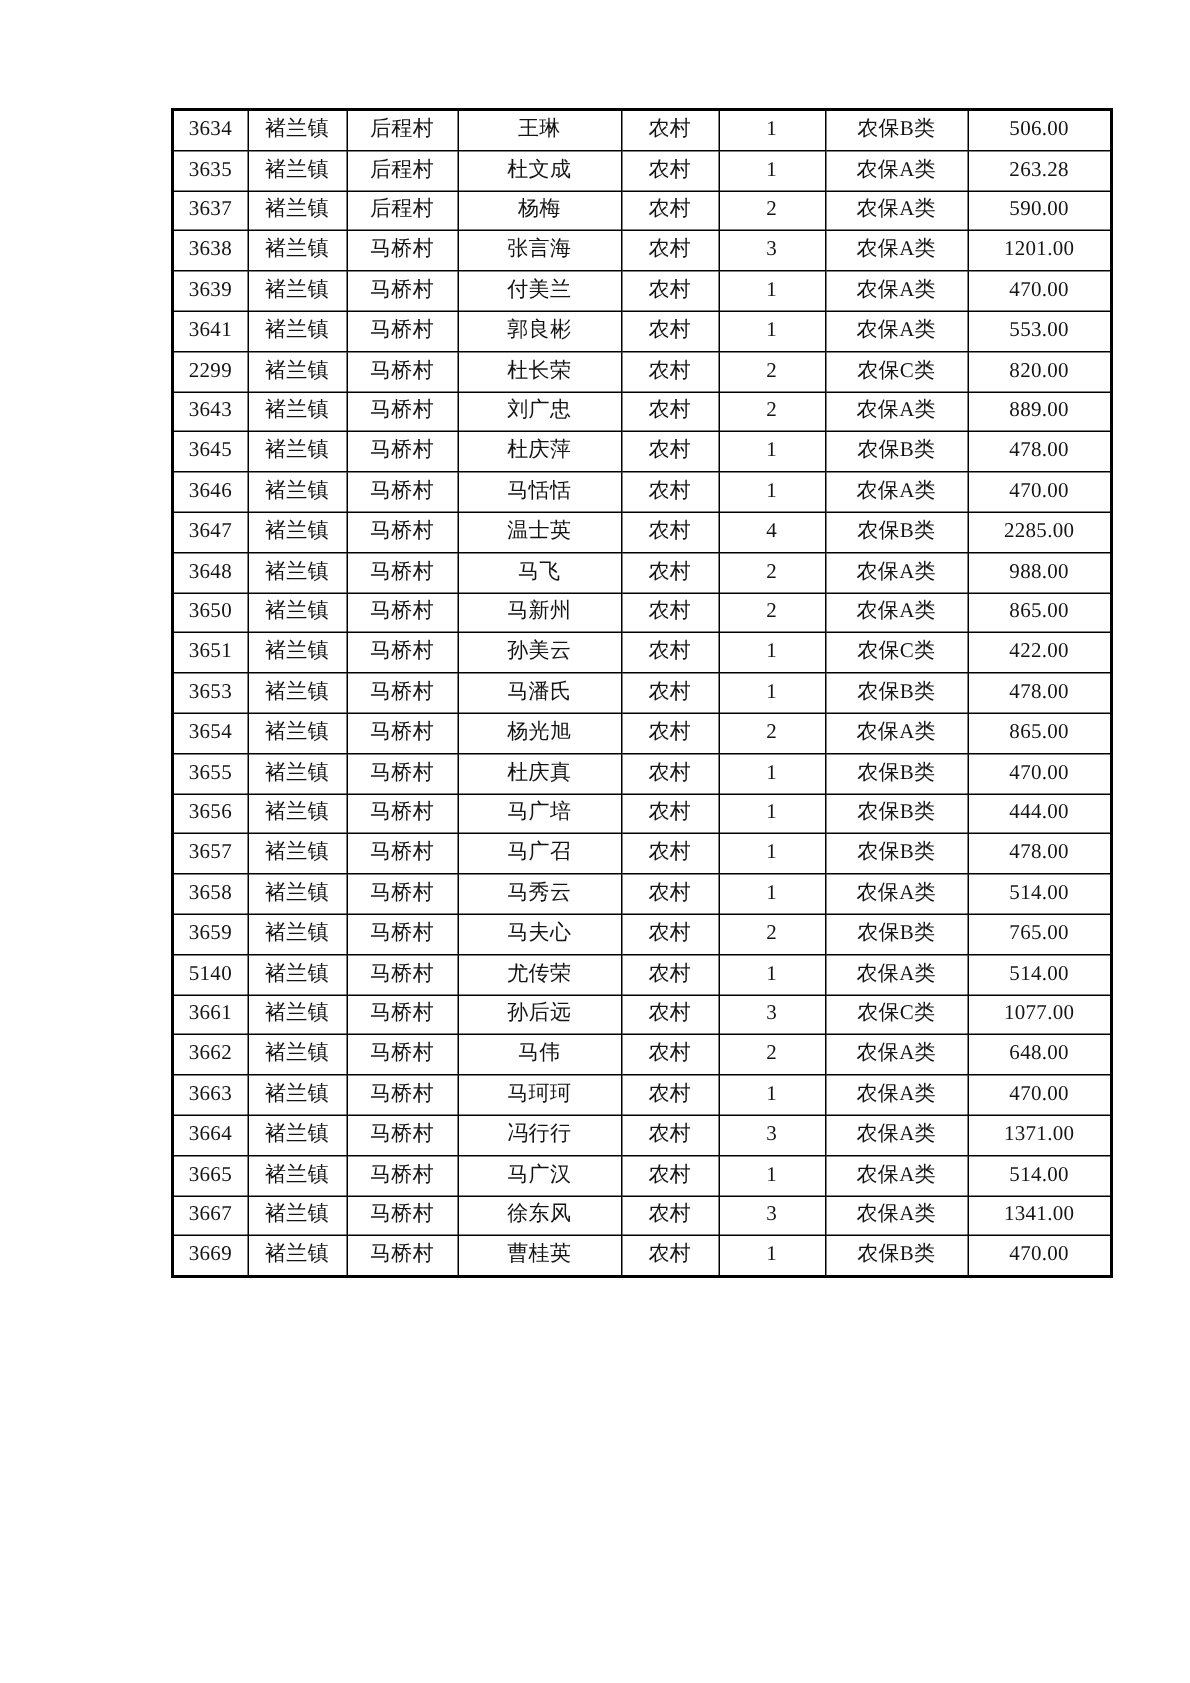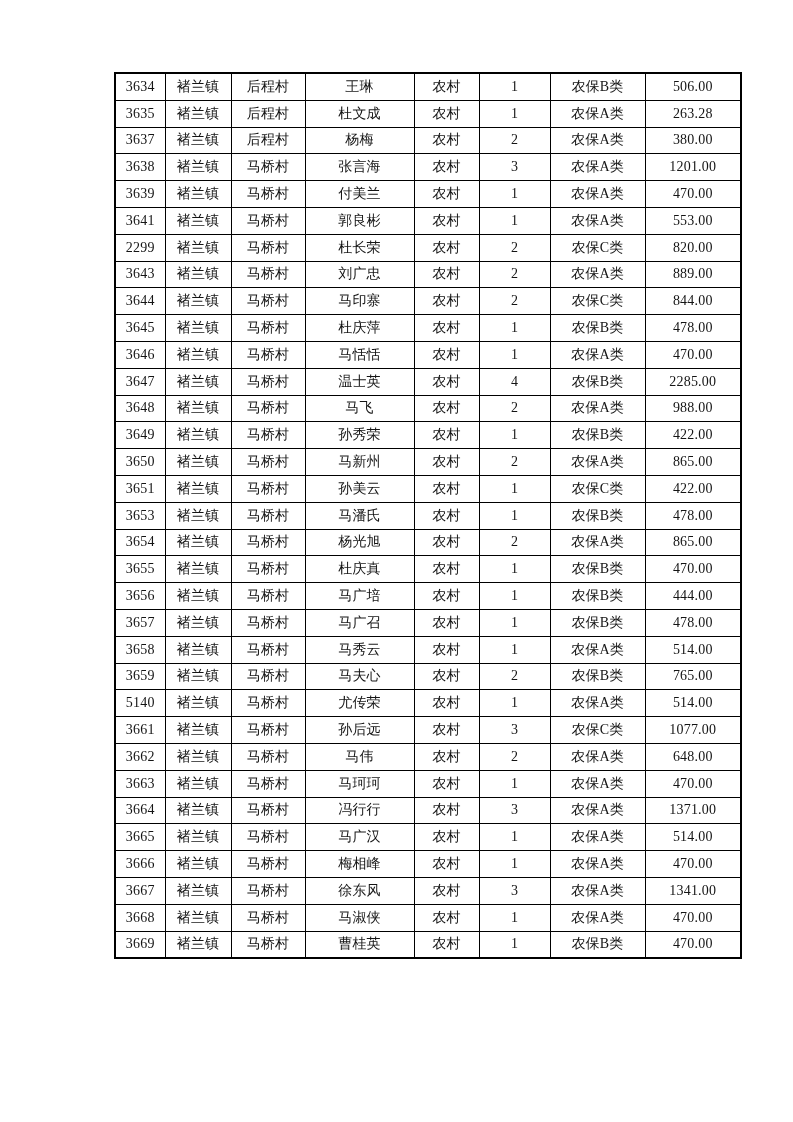--- a/index.html
+++ b/index.html
@@ -76,21 +76,21 @@
           <td>263.28</td>
         </tr>
         <tr>
           <td>3637</td>
           <td>褚兰镇</td>
           <td>后程村</td>
           <td>杨梅</td>
           <td>农村</td>
           <td>2</td>
           <td>农保A类</td>
-          <td>380.00</td>
+          <td>590.00</td>
         </tr>
         <tr>
           <td>3638</td>
           <td>褚兰镇</td>
           <td>马桥村</td>
           <td>张言海</td>
           <td>农村</td>
           <td>3</td>
           <td>农保A类</td>
           <td>1201.00</td>
@@ -129,30 +129,20 @@
           <td>3643</td>
           <td>褚兰镇</td>
           <td>马桥村</td>
           <td>刘广忠</td>
           <td>农村</td>
           <td>2</td>
           <td>农保A类</td>
           <td>889.00</td>
         </tr>
         <tr>
-          <td>3644</td>
-          <td>褚兰镇</td>
-          <td>马桥村</td>
-          <td>马印寨</td>
-          <td>农村</td>
-          <td>2</td>
-          <td>农保C类</td>
-          <td>844.00</td>
-        </tr>
-        <tr>
           <td>3645</td>
           <td>褚兰镇</td>
           <td>马桥村</td>
           <td>杜庆萍</td>
           <td>农村</td>
           <td>1</td>
           <td>农保B类</td>
           <td>478.00</td>
         </tr>
         <tr>
@@ -177,30 +167,20 @@
         </tr>
         <tr>
           <td>3648</td>
           <td>褚兰镇</td>
           <td>马桥村</td>
           <td>马飞</td>
           <td>农村</td>
           <td>2</td>
           <td>农保A类</td>
           <td>988.00</td>
-        </tr>
-        <tr>
-          <td>3649</td>
-          <td>褚兰镇</td>
-          <td>马桥村</td>
-          <td>孙秀荣</td>
-          <td>农村</td>
-          <td>1</td>
-          <td>农保B类</td>
-          <td>422.00</td>
         </tr>
         <tr>
           <td>3650</td>
           <td>褚兰镇</td>
           <td>马桥村</td>
           <td>马新州</td>
           <td>农村</td>
           <td>2</td>
           <td>农保A类</td>
           <td>865.00</td>
@@ -339,48 +319,28 @@
           <td>3665</td>
           <td>褚兰镇</td>
           <td>马桥村</td>
           <td>马广汉</td>
           <td>农村</td>
           <td>1</td>
           <td>农保A类</td>
           <td>514.00</td>
         </tr>
         <tr>
-          <td>3666</td>
-          <td>褚兰镇</td>
-          <td>马桥村</td>
-          <td>梅相峰</td>
-          <td>农村</td>
-          <td>1</td>
-          <td>农保A类</td>
-          <td>470.00</td>
-        </tr>
-        <tr>
           <td>3667</td>
           <td>褚兰镇</td>
           <td>马桥村</td>
           <td>徐东风</td>
           <td>农村</td>
           <td>3</td>
           <td>农保A类</td>
           <td>1341.00</td>
-        </tr>
-        <tr>
-          <td>3668</td>
-          <td>褚兰镇</td>
-          <td>马桥村</td>
-          <td>马淑侠</td>
-          <td>农村</td>
-          <td>1</td>
-          <td>农保A类</td>
-          <td>470.00</td>
         </tr>
         <tr>
           <td>3669</td>
           <td>褚兰镇</td>
           <td>马桥村</td>
           <td>曹桂英</td>
           <td>农村</td>
           <td>1</td>
           <td>农保B类</td>
           <td>470.00</td>

